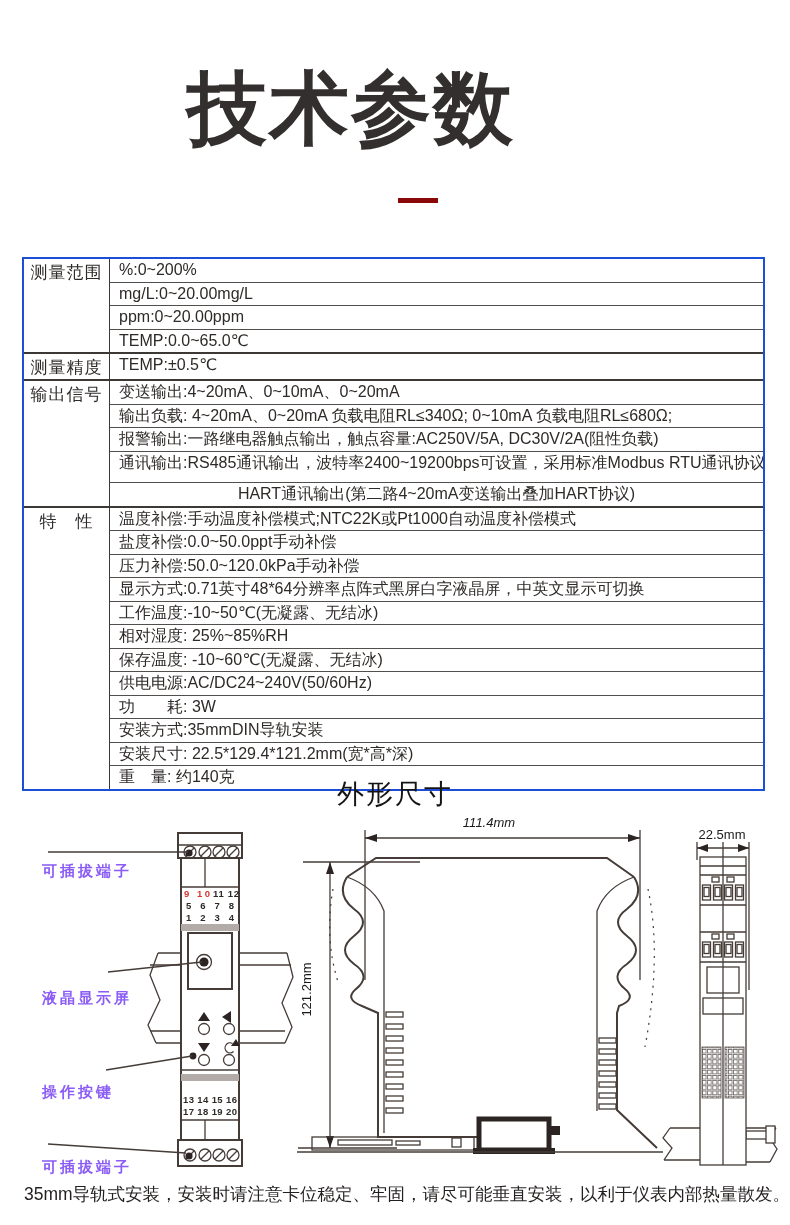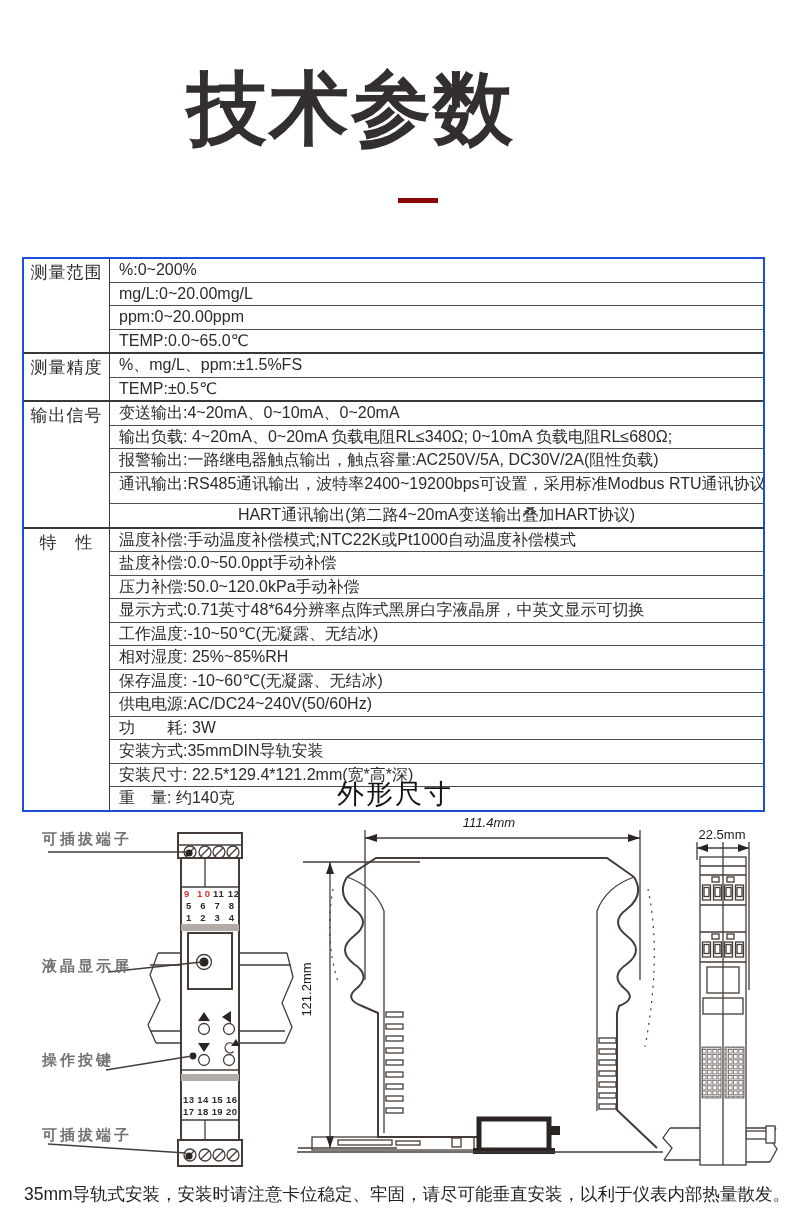--- a/index.html
+++ b/index.html
@@ -21,21 +21,21 @@
   .sg-row + .sg-row{border-top:1px solid #514e4b;}
   .sg-row.center{text-align:center;padding-left:0;margin-top:8px;}
 
   
   .section-heading{position:absolute;top:776px;left:0;width:790px;text-align:center;
     font-size:27px;color:#151413;letter-spacing:2px;}
 
   
   .drawings{position:absolute;left:0;top:815px;width:790px;height:362px;}
   .drawings svg{position:absolute;left:0;top:0;}
-  .dw-label{position:absolute;font-size:15px;font-weight:bold;letter-spacing:3px;color:#737373;white-space:nowrap;}
+  .dw-label{position:absolute;font-size:15px;font-weight:bold;letter-spacing:3px;color:#8b5cf6;white-space:nowrap;margin-top:32px;}
   .dim-label{position:absolute;font-size:13px;color:#1c1a19;text-align:center;white-space:nowrap;}
   .dim-vertical{left:246px;top:167px;width:120px;transform:rotate(-90deg);}
 
   
   .footer-note{position:absolute;top:1182px;left:24px;width:760px;font-size:17.5px;color:#221f1e;white-space:nowrap;}
 
   
   .ln{stroke:#453c38;fill:none;stroke-width:1.3px;}
   .ln2{stroke:#453c38;fill:none;stroke-width:2px;}
   .fillwhite{fill:#fff;}
@@ -57,21 +57,20 @@
       <div class="sg-rows">
         <div class="sg-row">%:0~200%</div>
         <div class="sg-row">mg/L:0~20.00mg/L</div>
         <div class="sg-row">ppm:0~20.00ppm</div>
         <div class="sg-row">TEMP:0.0~65.0℃</div>
       </div>
     </div>
     <div class="sg">
       <div class="sg-label">测量精度</div>
       <div class="sg-rows">
-        <div class="sg-row">%、mg/L、ppm:±1.5%FS</div>
         <div class="sg-row">TEMP:±0.5℃</div>
       </div>
     </div>
     <div class="sg">
       <div class="sg-label">输出信号</div>
       <div class="sg-rows">
         <div class="sg-row">变送输出:4~20mA、0~10mA、0~20mA</div>
         <div class="sg-row">输出负载: 4~20mA、0~20mA 负载电阻RL≤340Ω;  0~10mA 负载电阻RL≤680Ω;</div>
         <div class="sg-row">报警输出:一路继电器触点输出，触点容量:AC250V/5A, DC30V/2A(阻性负载)</div>
         <div class="sg-row">通讯输出:RS485通讯输出，波特率2400~19200bps可设置，采用标准Modbus RTU通讯协议</div>

